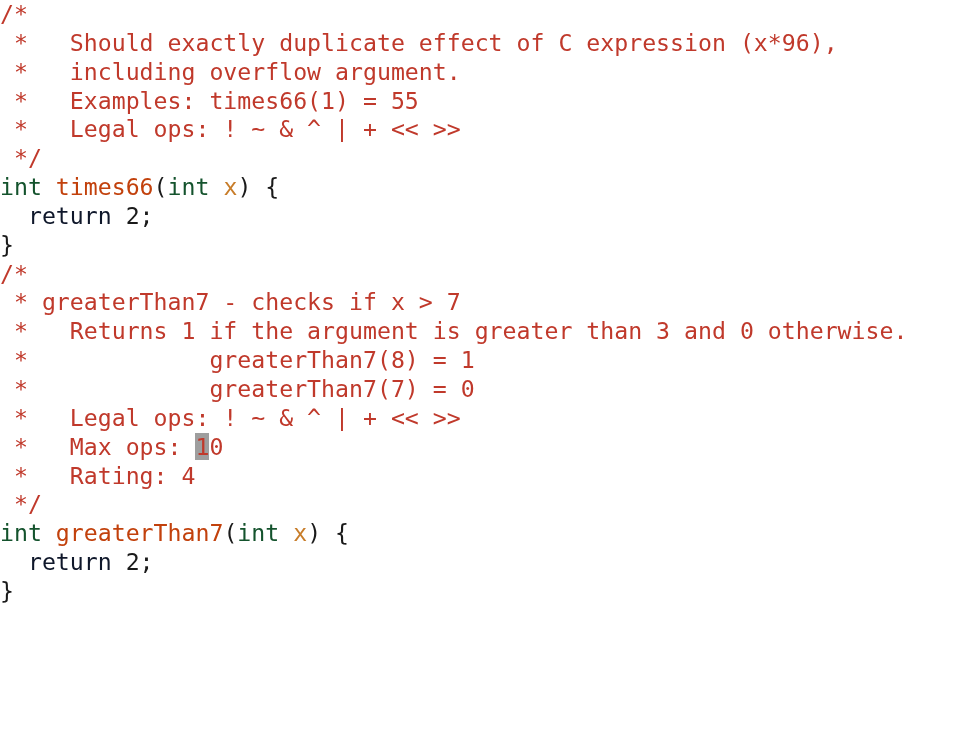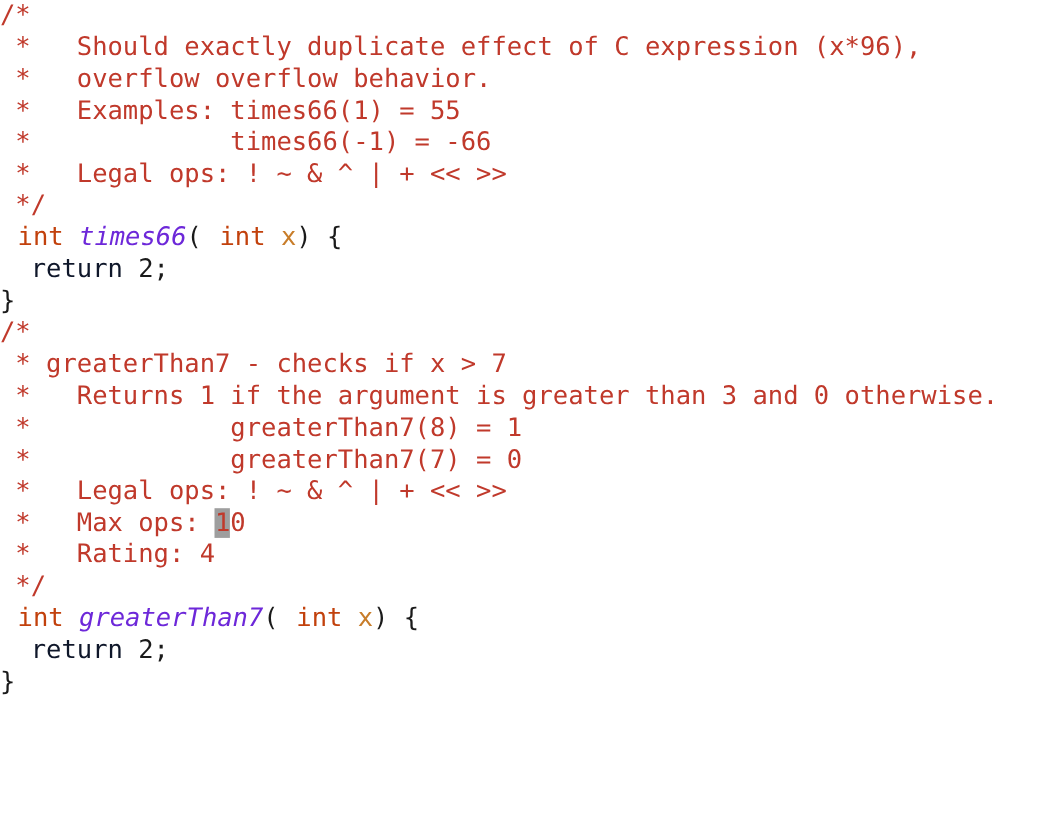--- a/index.html
+++ b/index.html
@@ -25,42 +25,41 @@
     font-size: 23.2px;
     line-height: 28.85px;
     height: 28.85px;
     white-space: pre;
     letter-spacing: 0px;
     color: #1a1a1a;
     margin: 0;
     padding: 0;
   }
   .tok-comment { color: #c0392b; }
-  .tok-type    { color: #c2410c; margin-left: 16px; }
-  .tok-fn      { color: #6d28d9; font-style: italic; }
+  .tok-type    { color: #14532d; }
+  .tok-fn      { color: #c2410c; }
   .tok-param   { color: #c87d2a; }
   .tok-keyword { color: #0f172a; }
   .tok-plain   { color: #1a1a1a; }
   .tok-number  { color: #1a1a1a; }
   .tok-punct   { color: #1a1a1a; }
   .cursor-block {
     background: #9e9e9e;
     color: #c0392b;
   }
 </style>
 </head>
 <body>
 
 <div id="editor">
   <div id="code-body">
       <div class="code-line"><span class="tok-comment">/*</span></div>
       <div class="code-line"><span class="tok-comment"> *   Should exactly duplicate effect of C expression (x*96),</span></div>
-      <div class="code-line"><span class="tok-comment"> *   overflow overflow behavior.</span></div>
+      <div class="code-line"><span class="tok-comment"> *   including overflow argument.</span></div>
       <div class="code-line"><span class="tok-comment"> *   Examples: times66(1) = 55</span></div>
-      <div class="code-line"><span class="tok-comment"> *             times66(-1) = -66</span></div>
       <div class="code-line"><span class="tok-comment"> *   Legal ops: ! ~ &amp; ^ | + &lt;&lt; &gt;&gt;</span></div>
       <div class="code-line"><span class="tok-comment"> */</span></div>
       <div class="code-line"><span class="tok-type">int</span><span class="tok-plain"> </span><span class="tok-fn">times66</span><span class="tok-punct">(</span><span class="tok-type">int</span><span class="tok-plain"> </span><span class="tok-param">x</span><span class="tok-punct">) {</span></div>
       <div class="code-line"><span class="tok-plain">  </span><span class="tok-keyword">return</span><span class="tok-plain"> </span><span class="tok-number">2;</span></div>
       <div class="code-line"><span class="tok-punct">}</span></div>
       <div class="code-line"><span class="tok-comment">/*</span></div>
       <div class="code-line"><span class="tok-comment"> * greaterThan7 - checks if x &gt; 7</span></div>
       <div class="code-line"><span class="tok-comment"> *   Returns 1 if the argument is greater than 3 and 0 otherwise.</span></div>
       <div class="code-line"><span class="tok-comment"> *             greaterThan7(8) = 1</span></div>
       <div class="code-line"><span class="tok-comment"> *             greaterThan7(7) = 0</span></div>

